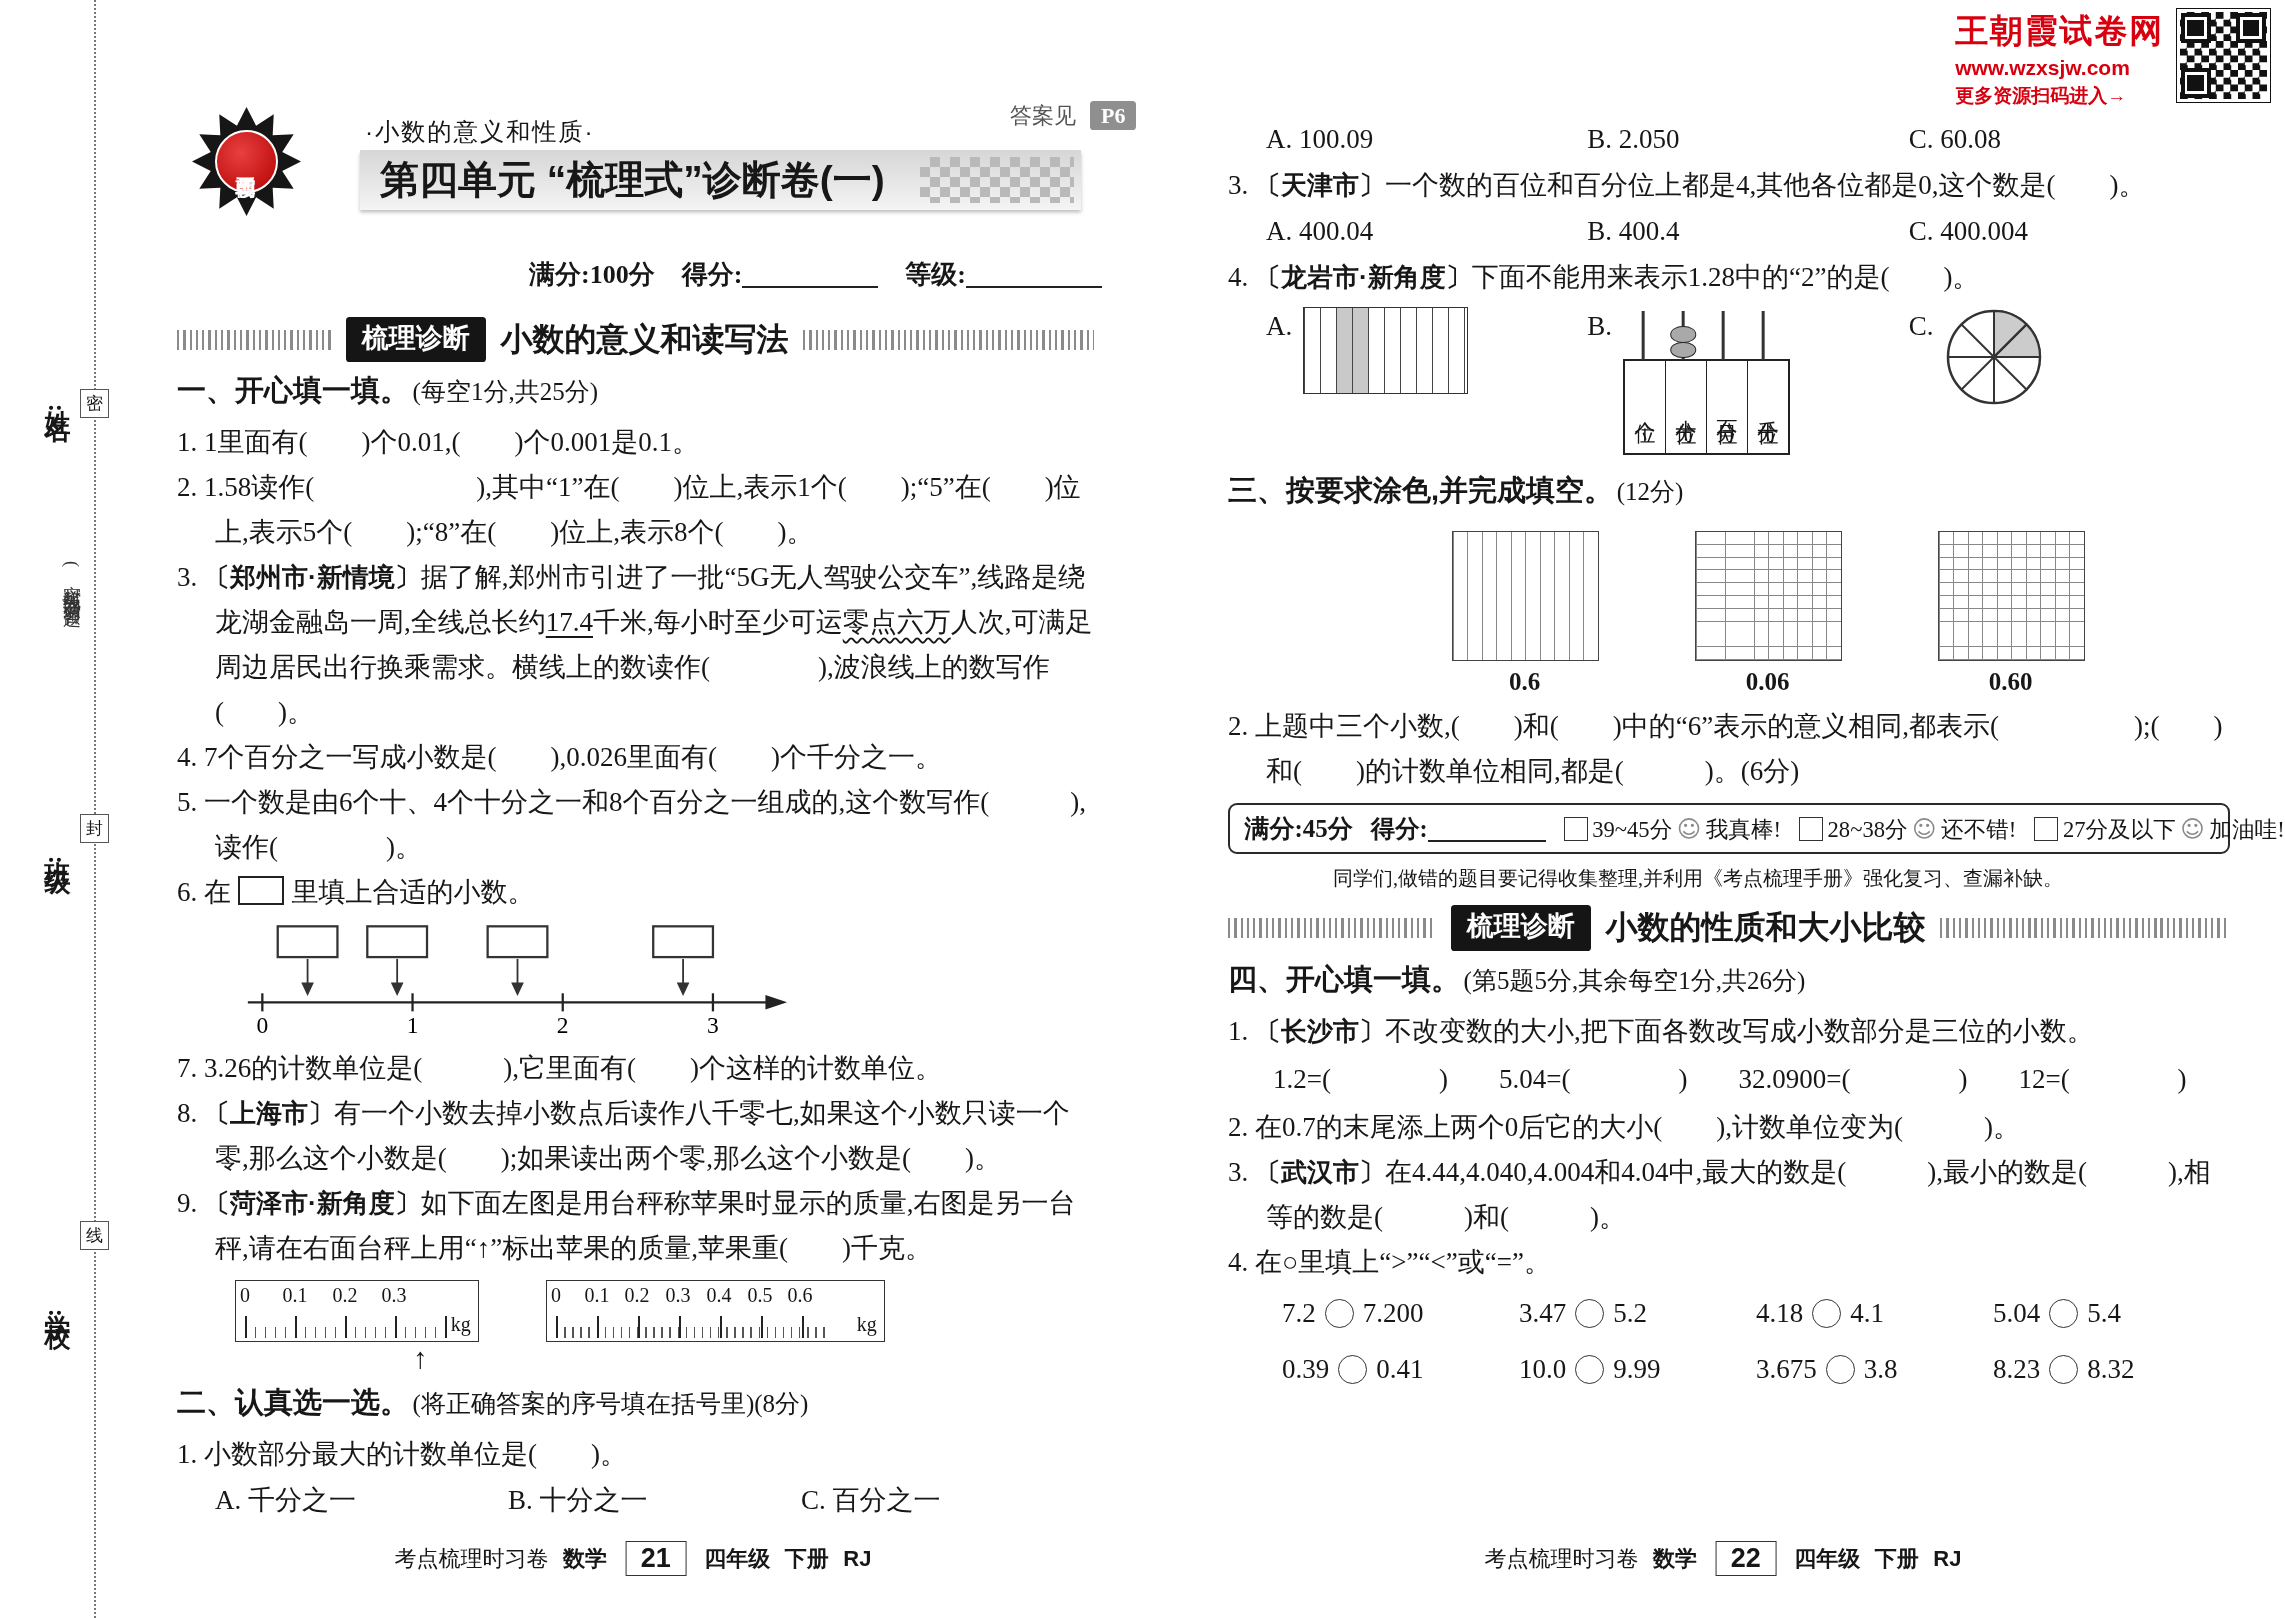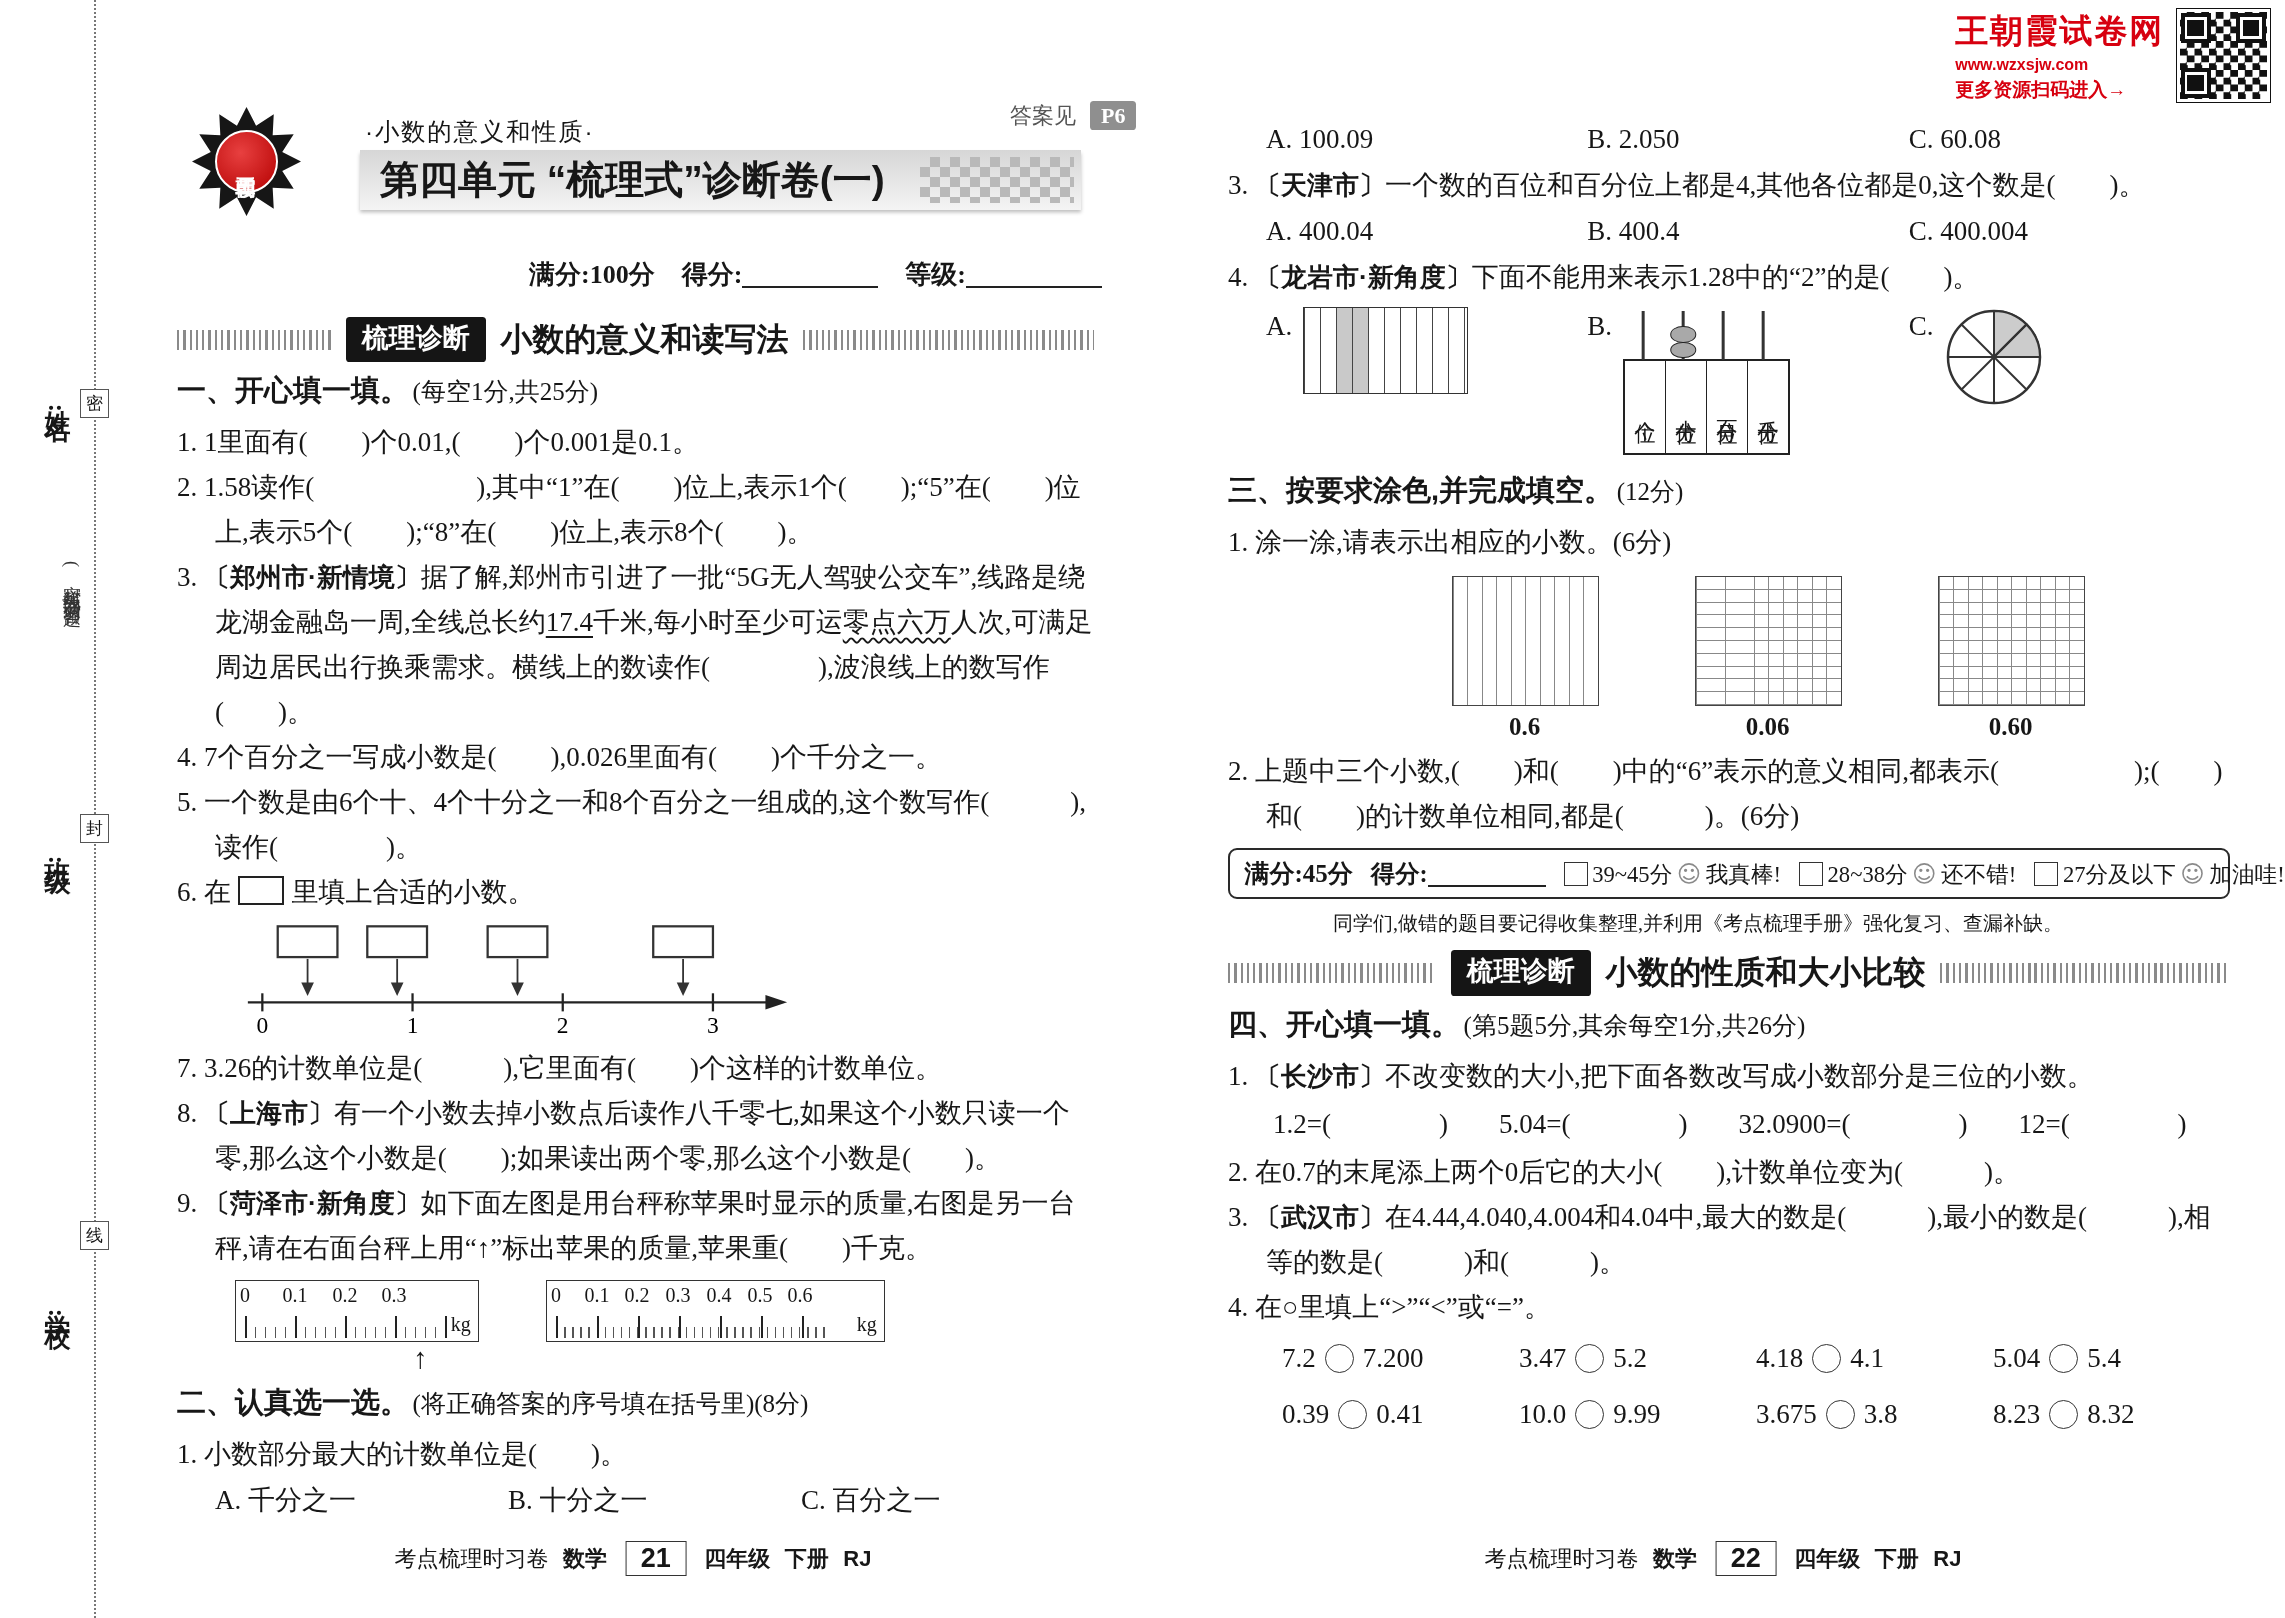--- a/index.html
+++ b/index.html
@@ -5,21 +5,21 @@
   html,body{margin:0;padding:0}
   body{width:2286px;height:1618px;position:relative;background:#fff;color:#171717;
        font-family:"Liberation Serif","DejaVu Serif",serif;overflow:hidden}
   .hd{font-family:"Liberation Sans","DejaVu Sans",sans-serif}
   .sheet{position:absolute;inset:0;background:#fff}
 
   
   .brand{position:absolute;right:16.3px;top:9px;display:flex;gap:12.7px;align-items:flex-start}
   .brand-txt{text-align:left;color:#d7000f}
   .brand-name{font-family:"Liberation Sans",sans-serif;font-weight:bold;font-size:33px;letter-spacing:1.8px}
-  .brand-url{font-family:"Liberation Sans",sans-serif;font-weight:bold;font-size:16px;margin-top:1.8px}
+  .brand-url{font-family:"Liberation Sans",sans-serif;font-weight:bold;font-size:21px;margin-top:1.8px}
   .brand-more{font-size:19px;margin-top:3.6px;font-weight:bold}
   .qr{width:87px;height:87px;background:repeating-conic-gradient(#111 0 25%,#fff 0 50%);
       background-size:14.5px 14.5px;border:3.6px solid #fff;outline:1.8px solid #111;position:relative}
   .qrc{position:absolute;width:22px;height:22px;border:4.5px solid #111;background:#fff}
   .qrc::after{content:"";position:absolute;inset:2.7px;background:#111}
   .c1{left:0.9px;top:0.9px}.c2{right:0.9px;top:0.9px}.c3{left:0.9px;bottom:0.9px}
 
   
   .seal-line{position:absolute;left:94px;top:0;bottom:0;border-left:2.7px dotted #777}
   .vlabel{position:absolute;left:40px;writing-mode:vertical-rl;font-size:26px;letter-spacing:7.2px;font-weight:bold}
@@ -341,21 +341,20 @@
           <line x1="4" y1="50" x2="96" y2="50" stroke="#333" stroke-width="2"></line>
           <line x1="17.5" y1="17.5" x2="82.5" y2="82.5" stroke="#333" stroke-width="2"></line>
           <line x1="82.5" y1="17.5" x2="17.5" y2="82.5" stroke="#333" stroke-width="2"></line>
         </svg>
       </div>
     </div>
 
     <div class="part-head">
       <span class="ph hd">三、按要求涂色,并完成填空。</span><span class="pn">(12分)</span>
     </div>
-    <div class="q"><span>1. 涂一涂,请表示出相应的小数。(6分)</span></div>
 
     <div class="grids">
       <div class="gcell">
         <div class="grid cols"></div>
         <div class="glabel">0.6</div>
       </div>
       <div class="gcell">
         <div class="grid cells"></div>
         <div class="glabel">0.06</div>
       </div>

